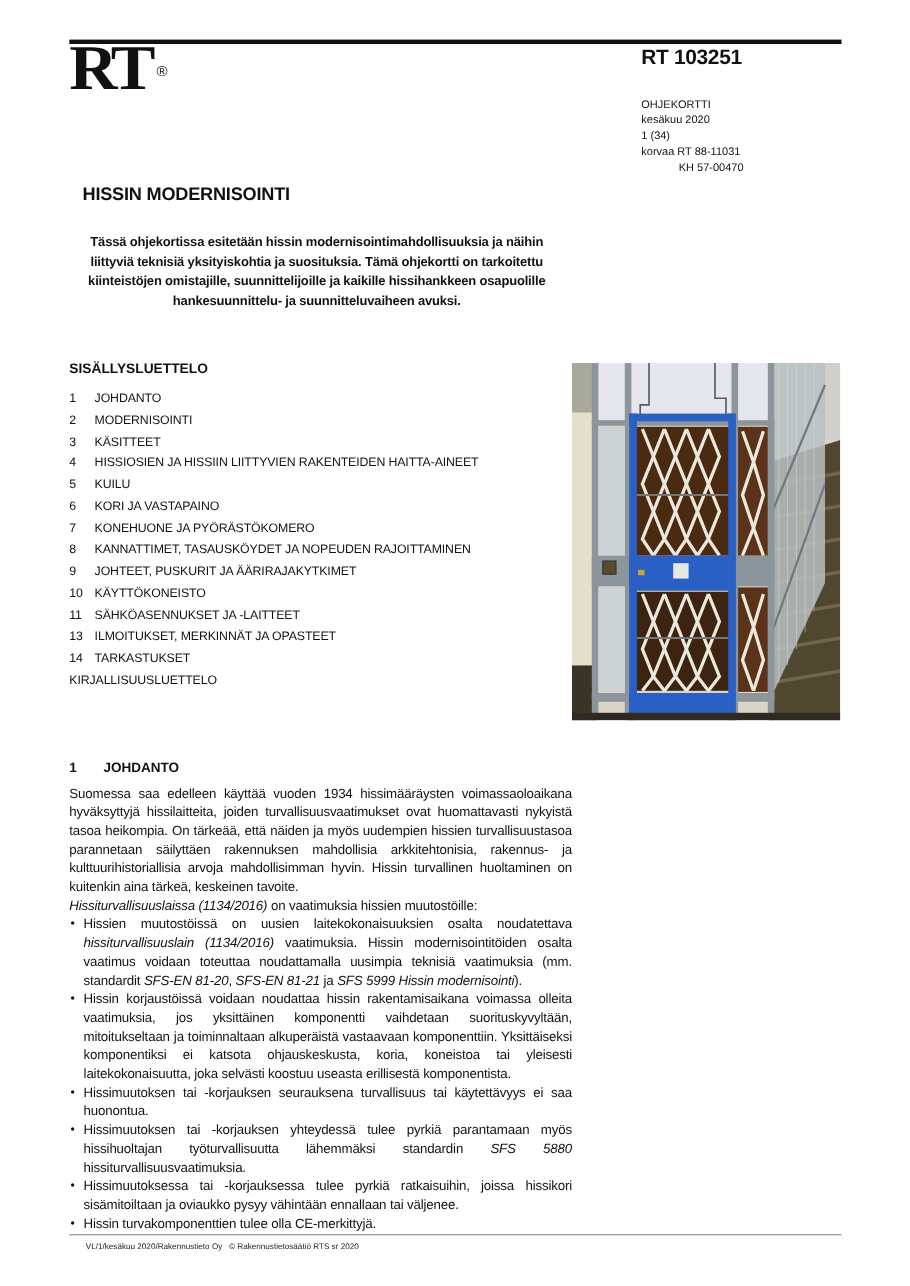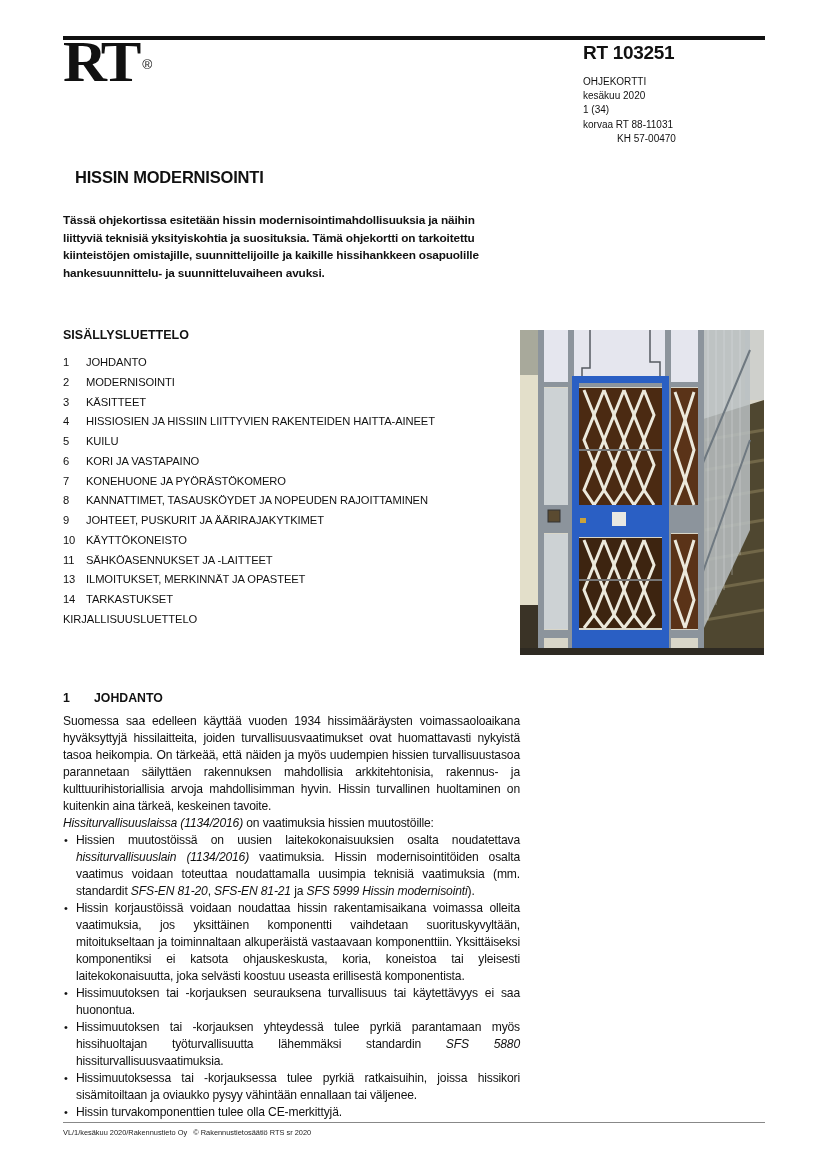--- a/index.html
+++ b/index.html
@@ -7,40 +7,40 @@
       width: 827px; height: 1169px; background: #ffffff; position: relative; overflow: hidden;
       font-family: "Liberation Sans", "DejaVu Sans", sans-serif; color: #111;
     }
     .abs { position: absolute; }
     .top-rule { left: 63px; top: 36px; width: 702px; height: 4px; background: #111; }
     .logo { left: 63px; top: 37px; font-family: "Liberation Serif", "DejaVu Serif", serif; font-weight: bold;
       font-size: 58px; line-height: 50px; letter-spacing: -4px; color: #111; transform: scaleX(1.05); transform-origin: left top; }
     .logo .reg { font-family: "Liberation Sans", sans-serif; font-size: 13px; font-weight: normal; letter-spacing: 0;
       vertical-align: top; position: relative; top: 3px; left: 5px; }
     .doc-num { left: 583px; top: 42px; font-weight: bold; font-size: 19px; line-height: 22px; letter-spacing: -0.3px; }
-    .meta { left: 583px; top: 75px; font-size: 10px; line-height: 14.2px; }
+    .meta { left: 583px; top: 89px; font-size: 10px; line-height: 14.2px; }
     .meta div { white-space: pre; }
     .meta .indent { padding-left: 34px; }
     .title { left: 63px; top: 155px; font-weight: bold; font-size: 16.5px; letter-spacing: -0.2px; line-height: 20px; }
-    .intro { left: 63px; top: 212px; width: 450px; font-weight: bold; font-size: 11.8px; line-height: 17.5px; letter-spacing: -0.15px; }
+    .intro { left: 63px; top: 212px; width: 450px; font-weight: bold; font-size: 11.8px; line-height: 17.5px; letter-spacing: -0.15px; text-align: center; }
     .toc-heading { left: 63px; top: 327px; font-weight: bold; font-size: 12.5px; line-height: 16px; }
     .toc { left: 63px; top: 353px; font-size: 11.2px; line-height: 19.75px; letter-spacing: -0.1px; }
     .toc-row { display: flex; white-space: nowrap; }
     .toc-num { width: 23px; }
     .photo { left: 520px; top: 330px; width: 244px; height: 325px; overflow: hidden; }
     .sec-heading { left: 63px; top: 690px; font-weight: bold; font-size: 12.3px; line-height: 16px; }
     .sec-heading .num { display: inline-block; width: 31px; }
     .body-text { left: 63px; top: 713px; width: 457px; font-size: 12.1px; line-height: 17px; text-align: justify; letter-spacing: -0.15px; }
     .body-text p { margin: 0; }
     .body-text em { font-style: italic; }
     .bullets { margin: 0; padding: 0; list-style: none; }
     .bullets li { position: relative; padding-left: 13px; }
     .bullets li::before { content: "•"; position: absolute; left: 1px; top: 0; font-size: 11px; }
     .footer-rule { left: 63px; top: 1122px; width: 702px; height: 1px; background: #888; }
-    .footer { left: 63px; top: 1128px; font-size: 7.4px; line-height: 10px; color: #222; }
+    .footer { left: 78px; top: 1128px; font-size: 7.4px; line-height: 10px; color: #222; }
   </style>
 </head>
 <body>
 
 <div class="abs top-rule"></div>
 
 <div class="abs logo"><span>RT</span><span class="reg">®</span></div>
 
 <div class="abs doc-num">RT 103251</div>
 

